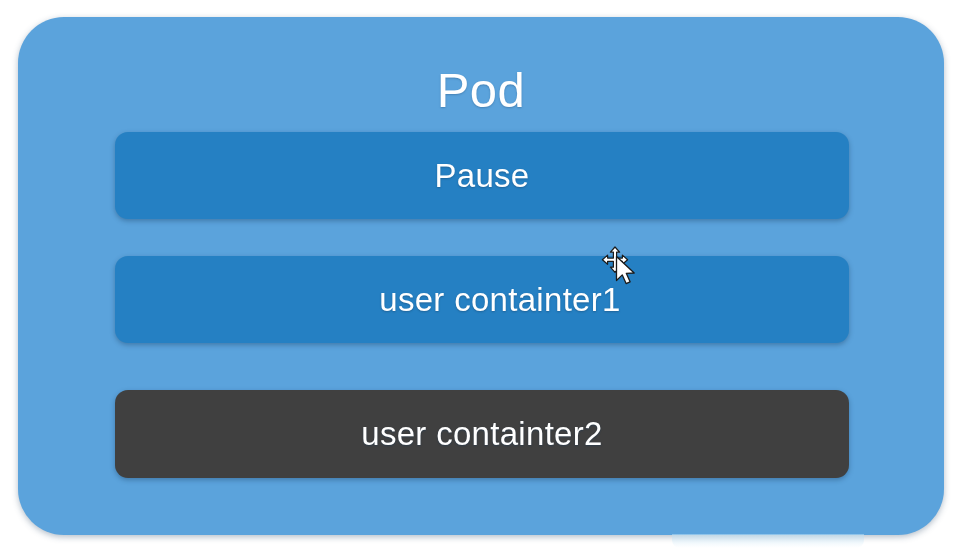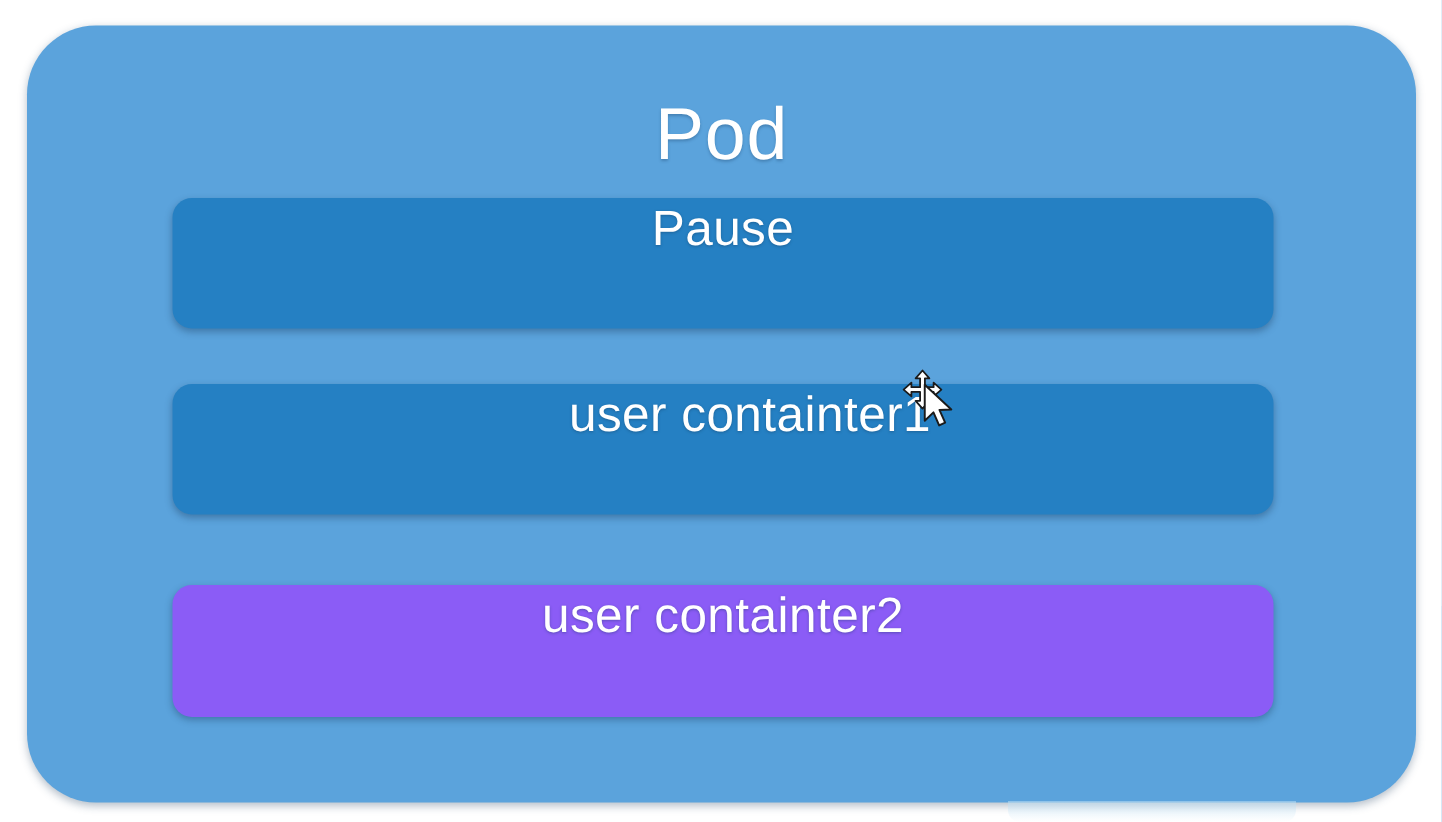--- a/index.html
+++ b/index.html
@@ -52,21 +52,21 @@
   
   .container-box {
     position: absolute;
     left: 97px;
     width: 734px;
     background: #2580C3;
     border-radius: 13px;
     box-shadow: 0 2px 5px rgba(25,60,95,0.40);
     box-sizing: border-box;
     display: flex;
-    align-items: flex-start;
+    align-items: center;
     justify-content: center;
   }
   .container-box .box-label {
     color: #ffffff;
     font-size: 33px;
     line-height: 40px;
     font-weight: 400;
     letter-spacing: 0.3px;
     white-space: nowrap;
     text-shadow: 0 1px 2px rgba(20,55,90,0.40);
@@ -108,21 +108,21 @@
     <div id="pod-title" style="color: rgb(255, 255, 255);">Pod</div>
 
     <div class="container-box" id="box-pause" style="background: rgb(37, 128, 195);">
       <span class="box-label" style="color: rgb(255, 255, 255);">Pause</span>
     </div>
 
     <div class="container-box" id="box-container1" style="background: rgb(37, 128, 195); padding-left: 36px;">
       <span class="box-label" style="color: rgb(255, 255, 255);">user containter1</span>
     </div>
 
-    <div class="container-box" id="box-container2" style="background: #8b5cf6;">
+    <div class="container-box" id="box-container2" style="background: #404040;">
       <span class="box-label" style="color: rgb(255, 255, 255);">user containter2</span>
     </div>
 
   </div>
 
   <div id="bottom-artifact"></div>
 
   <div id="mouse-cursor" style="left: 601px; top: 246px;">
     <svg width="40" height="42" viewBox="0 0 40 42" xmlns="http://www.w3.org/2000/svg">
 

